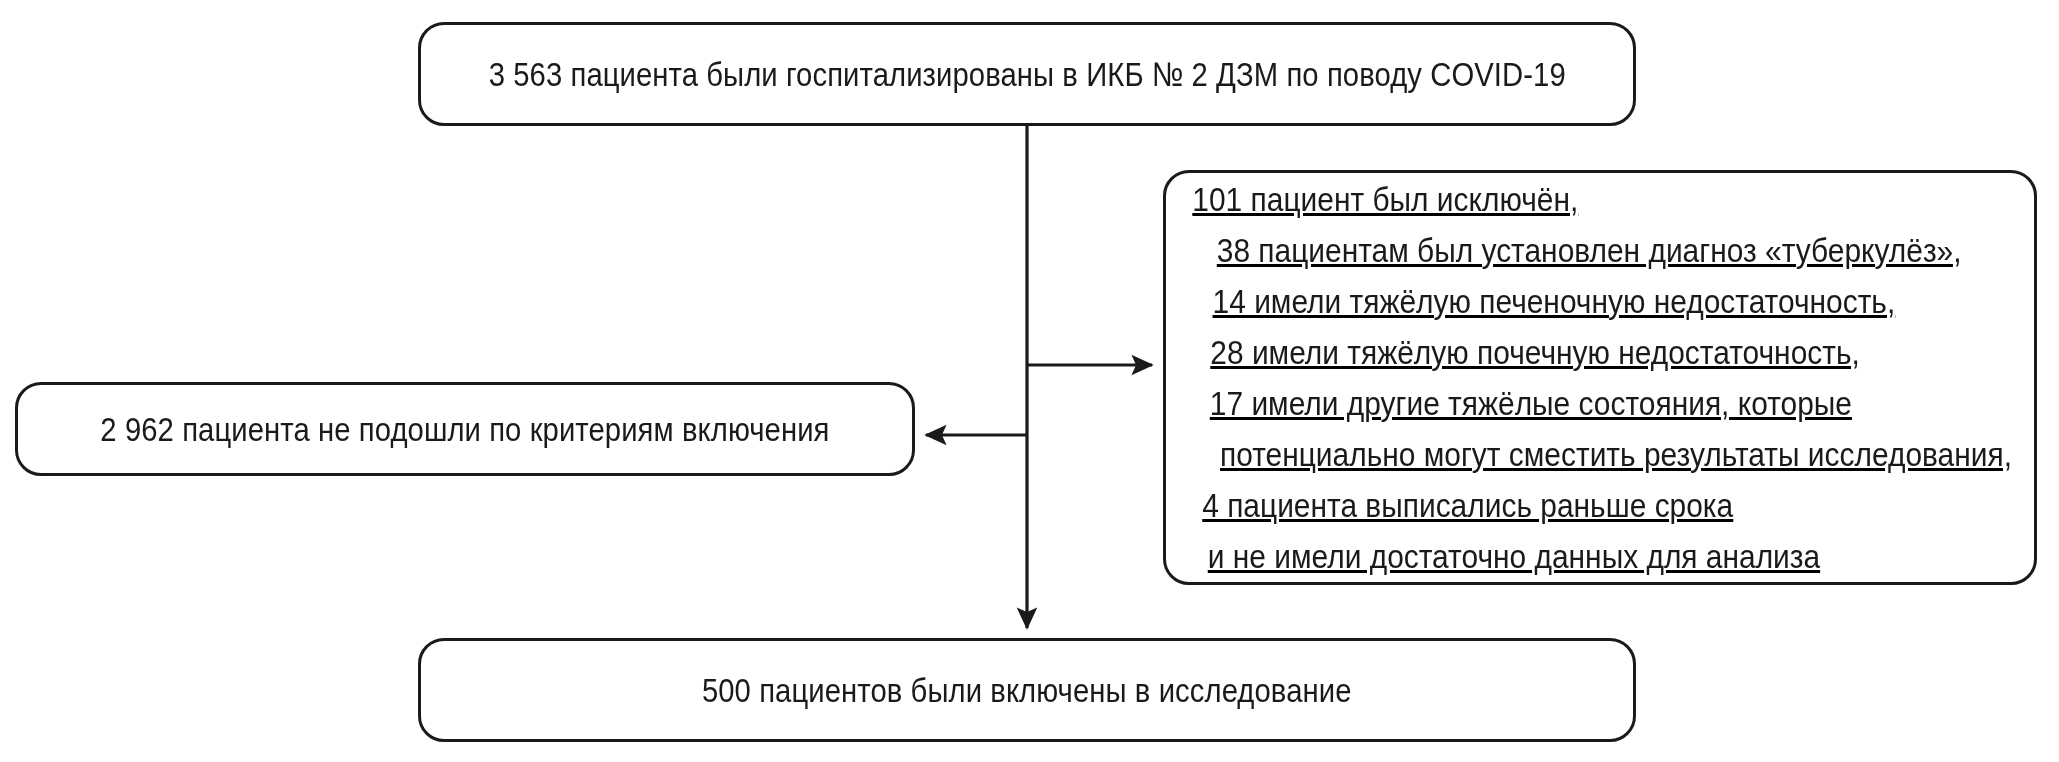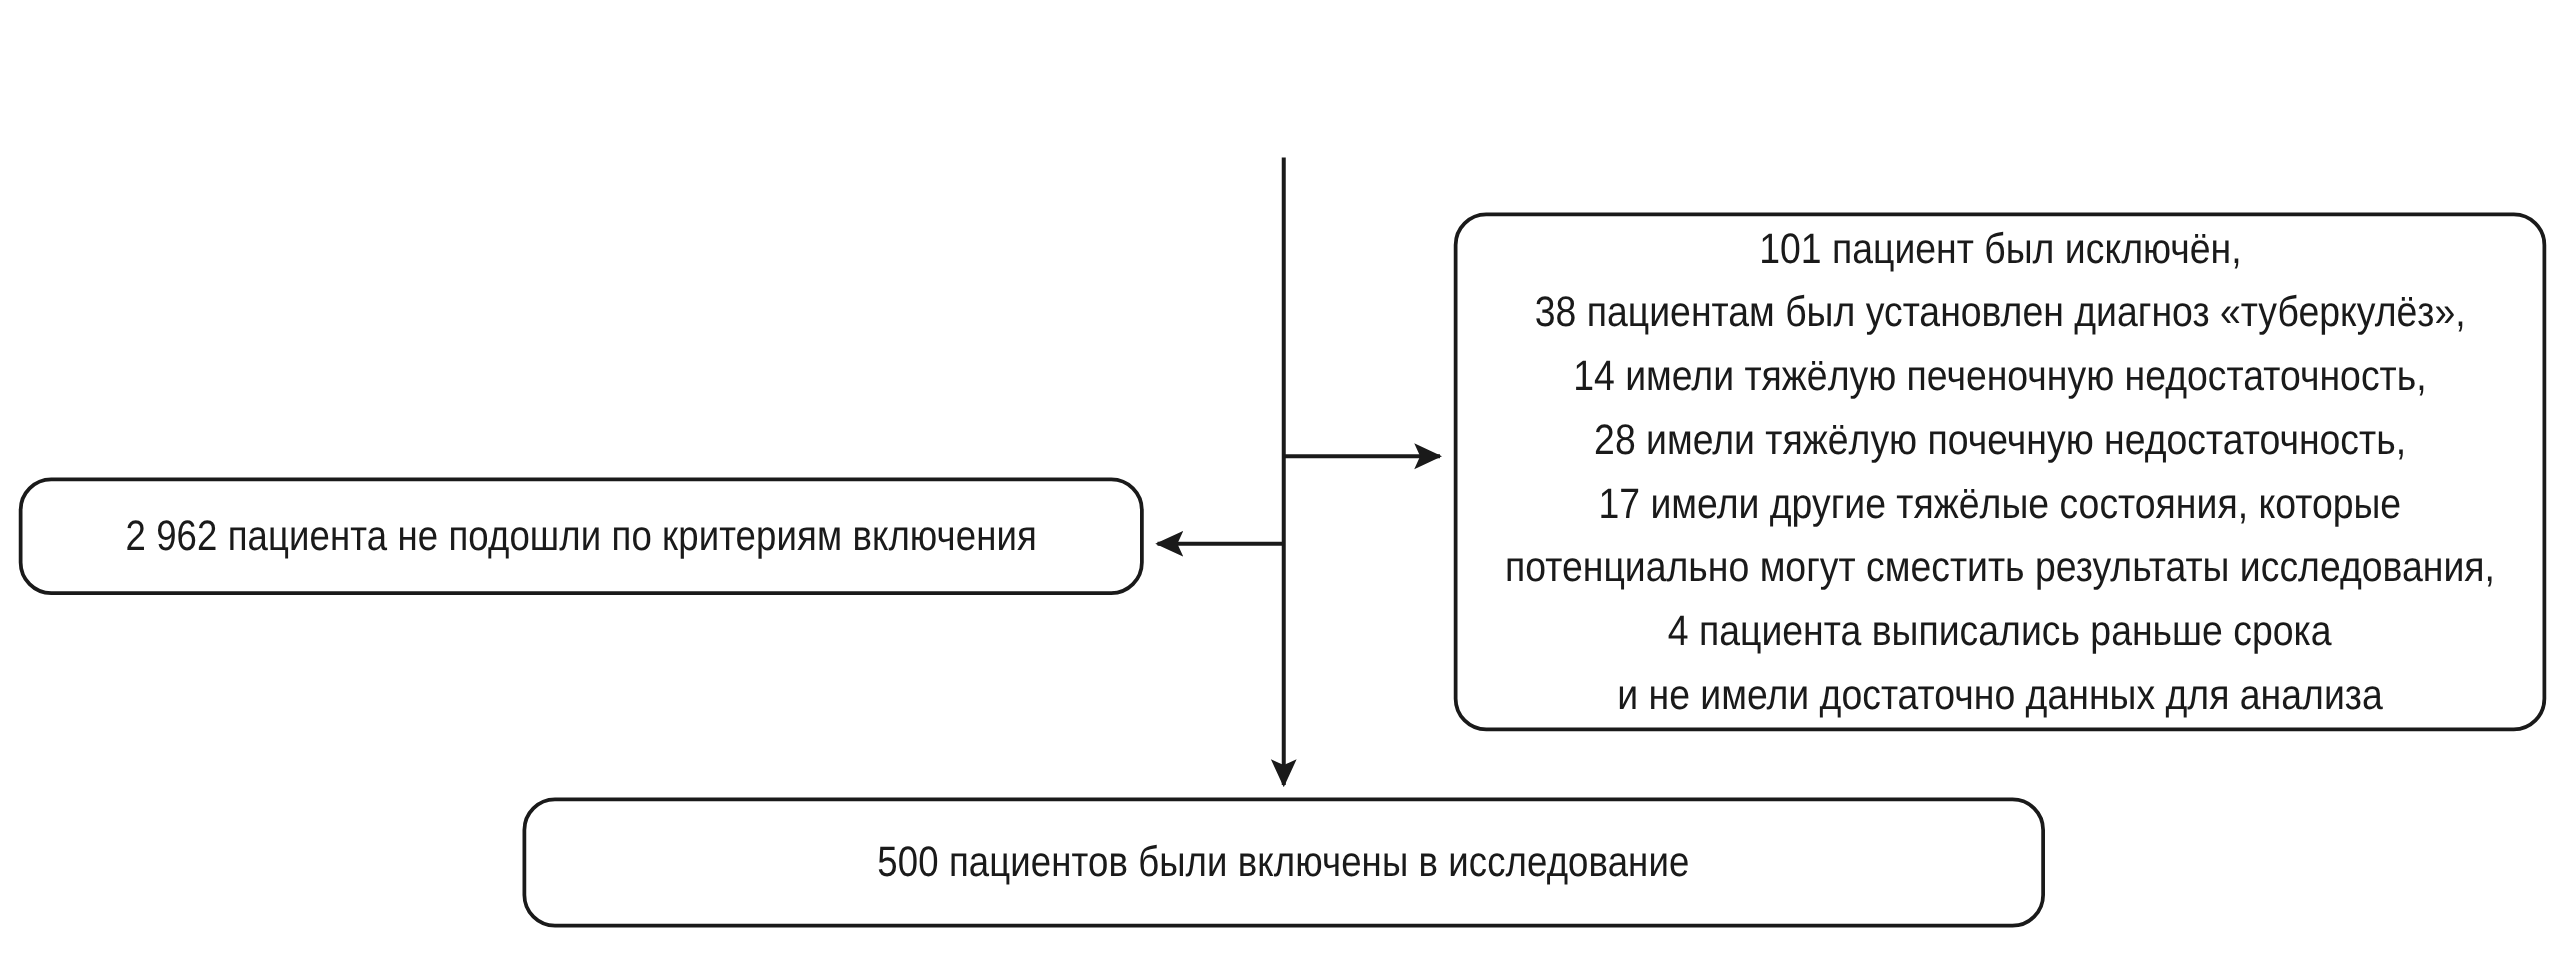--- a/index.html
+++ b/index.html
@@ -42,24 +42,25 @@
     font-size: 34px;
     line-height: 1.02;
     letter-spacing: 0.1px;
     white-space: nowrap;
     transform: scaleX(0.86);
     transform-origin: center center;
   }
   .multiline-text {
     display: flex;
     flex-direction: column;
-    align-items: center;
+    align-items: flex-start;
     justify-content: center;
     gap: 0px;
     width: 100%;
+    text-decoration: underline;
   }
   .multiline-text .line {
     display: block;
     color: #1a1a1a;
     font-size: 34px;
     line-height: 51px;
     white-space: nowrap;
     transform: scaleX(0.88);
     transform-origin: center center;
   }
@@ -100,20 +101,23 @@
       </marker>
     </defs>
 
     <line x1="1027" y1="126" x2="1027" y2="628" stroke="#1a1a1a" stroke-width="3.2" marker-end="url(#arrow-down)"></line>
 
     <line x1="1027" y1="365" x2="1152" y2="365" stroke="#1a1a1a" stroke-width="3.2" marker-end="url(#arrow-right)"></line>
 
     <line x1="1027" y1="435" x2="926" y2="435" stroke="#1a1a1a" stroke-width="3.2" marker-end="url(#arrow-left)"></line>
   </svg>
 
+  <div class="node-box" id="box-hospitalized">
+    <span class="node-text">3 563 пациента были госпитализированы в ИКБ № 2 ДЗМ по поводу COVID-19</span>
+  </div>
 
   <div class="node-box" id="box-excluded">
     <div class="multiline-text">
       <span class="line">101 пациент был исключён,</span>
       <span class="line">38 пациентам был установлен диагноз «туберкулёз»,</span>
       <span class="line">14 имели тяжёлую печеночную недостаточность,</span>
       <span class="line">28 имели тяжёлую почечную недостаточность,</span>
       <span class="line">17 имели другие тяжёлые состояния, которые</span>
       <span class="line">потенциально могут сместить результаты исследования,</span>
       <span class="line">4 пациента выписались раньше срока</span>

